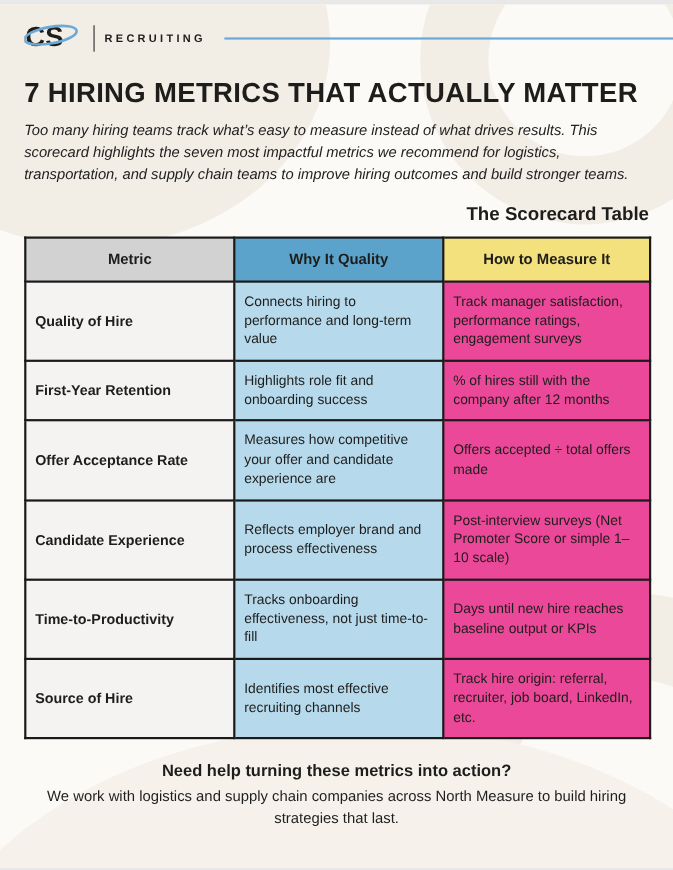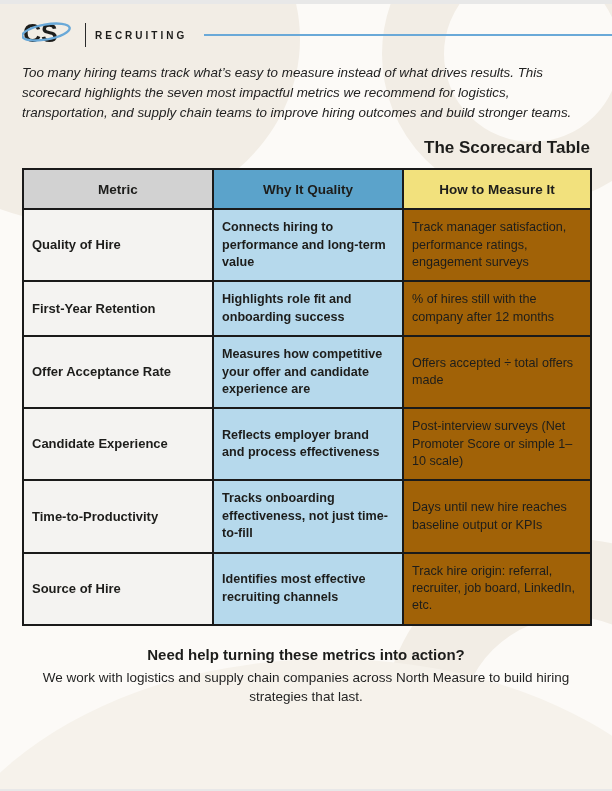--- a/index.html
+++ b/index.html
@@ -44,22 +44,22 @@
   }
   .scorecard th { font-size: 13.5px; font-weight: 800; height: 40px; }
   .scorecard td { font-size: 12.6px; line-height: 1.38; }
   .col-metric  { width: 190px; }
   .col-why     { width: 190px; }
   .col-how     { width: 188px; }
   th.h-metric { background: #d2d2d2; }
   th.h-why    { background: #5ba3cb; }
   th.h-how    { background: #f2e17d; }
   td.c-metric { background: #f4f3f1; font-weight: 800; font-size: 13px; }
-  td.c-why    { background: #b6d9ec; font-weight: bold; }
-  td.c-how    { background: #a16207; }
+  td.c-why    { background: #b6d9ec; }
+  td.c-how    { background: #ec4899; }
 
   
   .footer { margin-top: 20px; text-align: center; }
   .footer-heading { font-size: 15px; font-weight: 800; }
   .footer-body { margin: 5px auto 0 auto; font-size: 13.5px; line-height: 1.45; max-width: 540px; color: #1f1f1f; }
 </style>
 </head>
 <body>
 
 <div class="page">
@@ -76,20 +76,21 @@
         <svg width="54" height="34" viewBox="0 0 54 34">
           <text x="1" y="26" font-family="Liberation Sans, sans-serif" font-size="25" font-weight="800" fill="#1d1d1b">CS</text>
           <ellipse cx="24" cy="16" rx="24" ry="7.5" fill="none" stroke="#6aa9d8" stroke-width="2.4" transform="rotate(-10 24 16)"></ellipse>
         </svg>
       </span>
       <span class="logo-divider"></span>
       <span class="logo-word">RECRUITING</span>
       <span class="header-rule"></span>
     </div>
 
+    <div class="title">7 HIRING METRICS THAT ACTUALLY MATTER</div>
     <div class="intro">Too many hiring teams track what’s easy to measure instead of what drives results. This scorecard highlights the seven most impactful metrics we recommend for logistics, transportation, and supply chain teams to improve hiring outcomes and build stronger teams.</div>
 
     <div class="section-title">The Scorecard Table</div>
 
     <table class="scorecard">
       <colgroup>
         <col class="col-metric">
           <col class="col-why">
           <col class="col-how">
       </colgroup>

